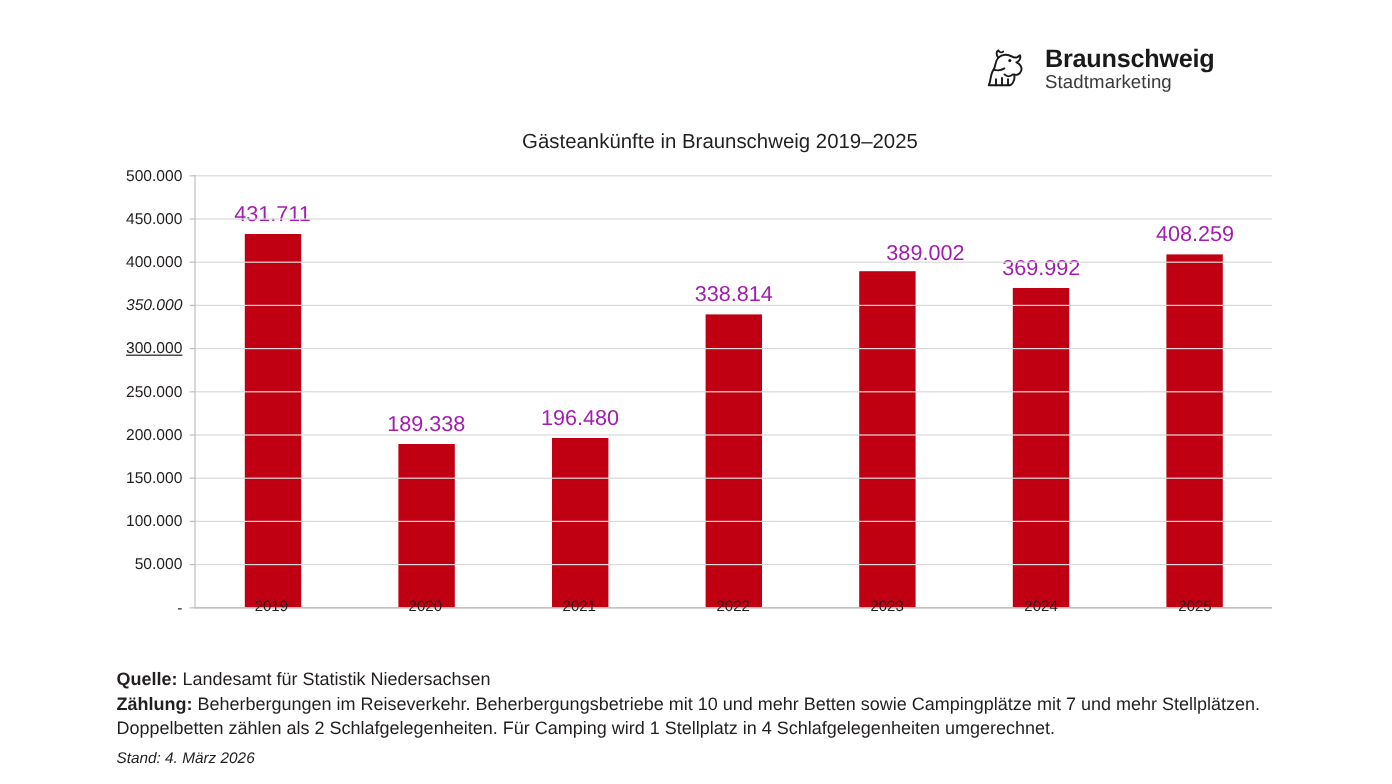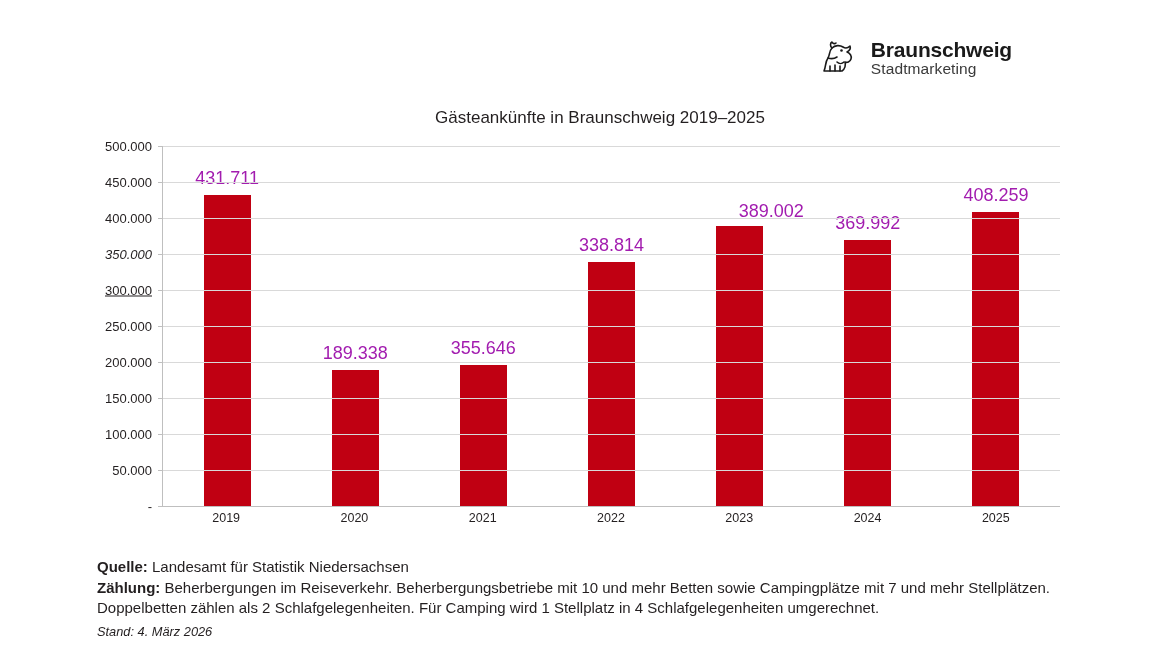--- a/index.html
+++ b/index.html
@@ -132,21 +132,21 @@
     text-align: center;
     font-size: 18px;
     color: #a21caf;
     white-space: nowrap;
   }
 
   .x-labels {
     position: absolute;
     left: 62px;
     right: 0;
-    top: 365px;
+    top: 352px;
     display: flex;
     align-items: flex-end;
   }
   .x-label {
     flex: 1 1 0;
     text-align: center;
     font-size: 12.5px;
     color: #231f20;
   }
 
@@ -213,21 +213,21 @@
     <div class="bars">
         <div class="bar-slot">
           <div class="bar-value" style="bottom: 316.832px;">431.711</div>
           <div class="bar" style="height: 310.832px; background: rgb(192, 0, 18);"></div>
         </div>
         <div class="bar-slot">
           <div class="bar-value" style="bottom: 142.323px;">189.338</div>
           <div class="bar" style="height: 136.323px; background: rgb(192, 0, 18);"></div>
         </div>
         <div class="bar-slot">
-          <div class="bar-value" style="bottom: 147.466px;">355.646</div>
+          <div class="bar-value" style="bottom: 147.466px;">196.480</div>
           <div class="bar" style="height: 141.466px; background: rgb(192, 0, 18);"></div>
         </div>
         <div class="bar-slot">
           <div class="bar-value" style="bottom: 249.946px;">338.814</div>
           <div class="bar" style="height: 243.946px; background: rgb(192, 0, 18);"></div>
         </div>
         <div class="bar-slot">
           <div class="bar-value" style="bottom: 284px; text-align: right;">389.002</div>
           <div class="bar" style="height: 280.081px; background: rgb(192, 0, 18);"></div>
         </div>

